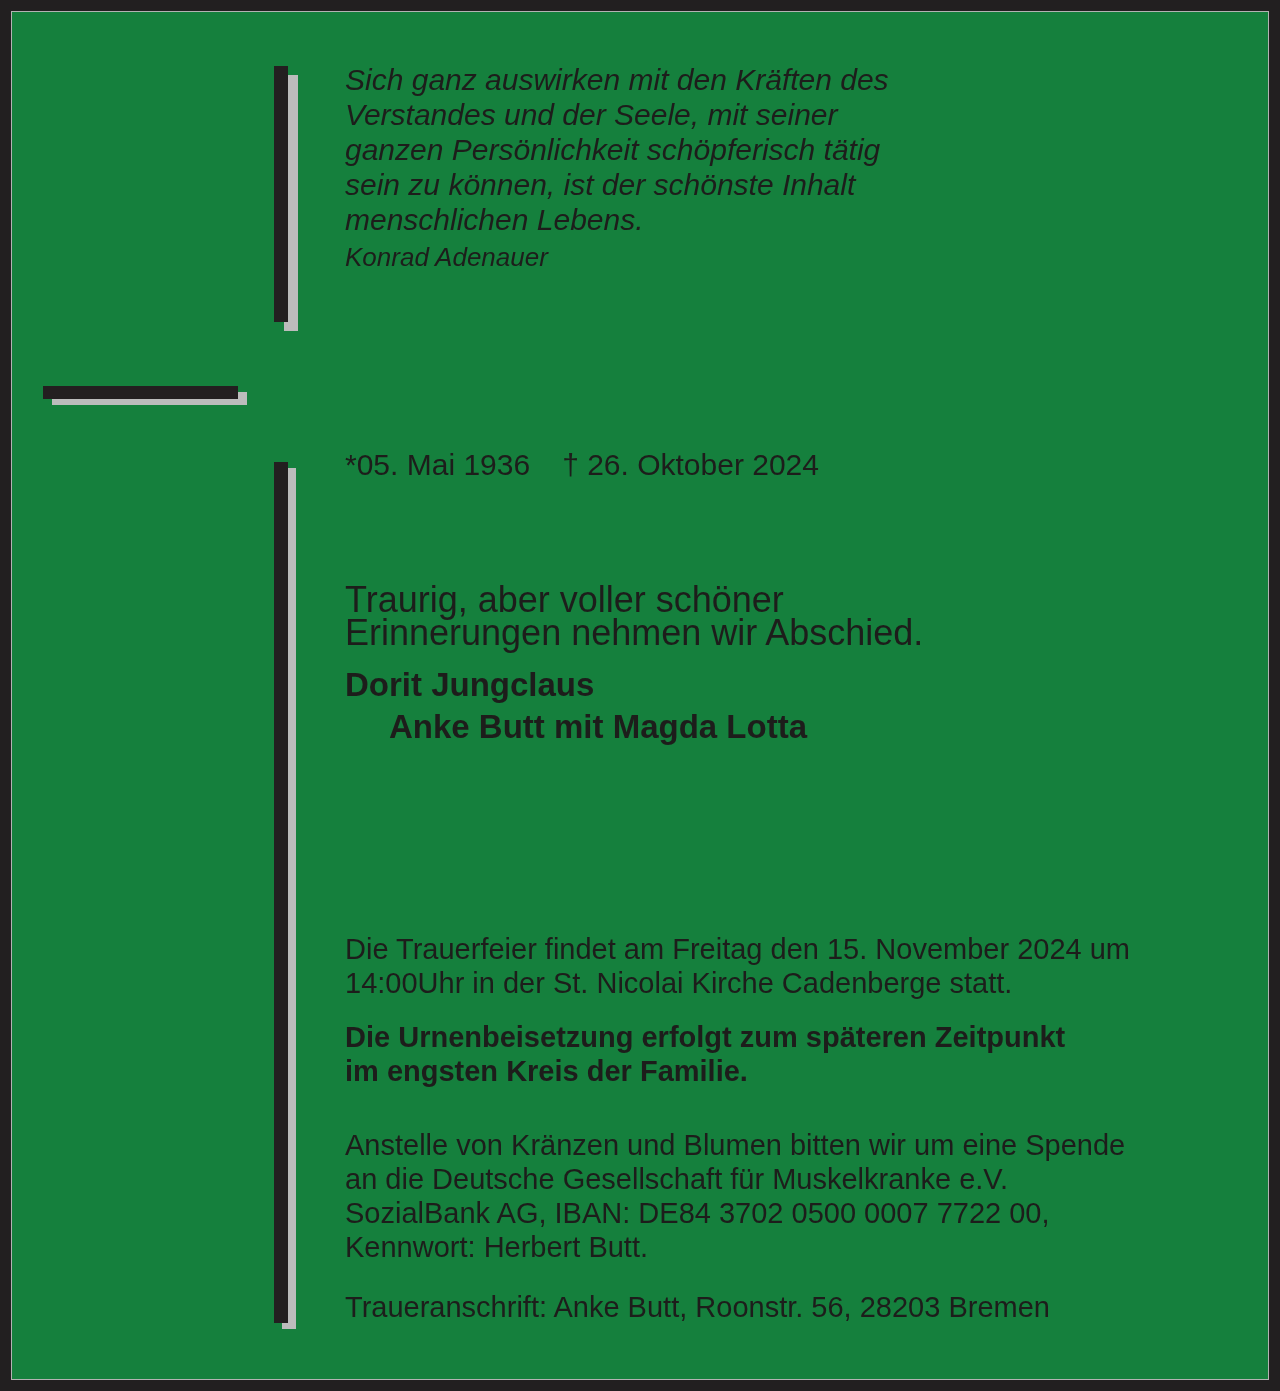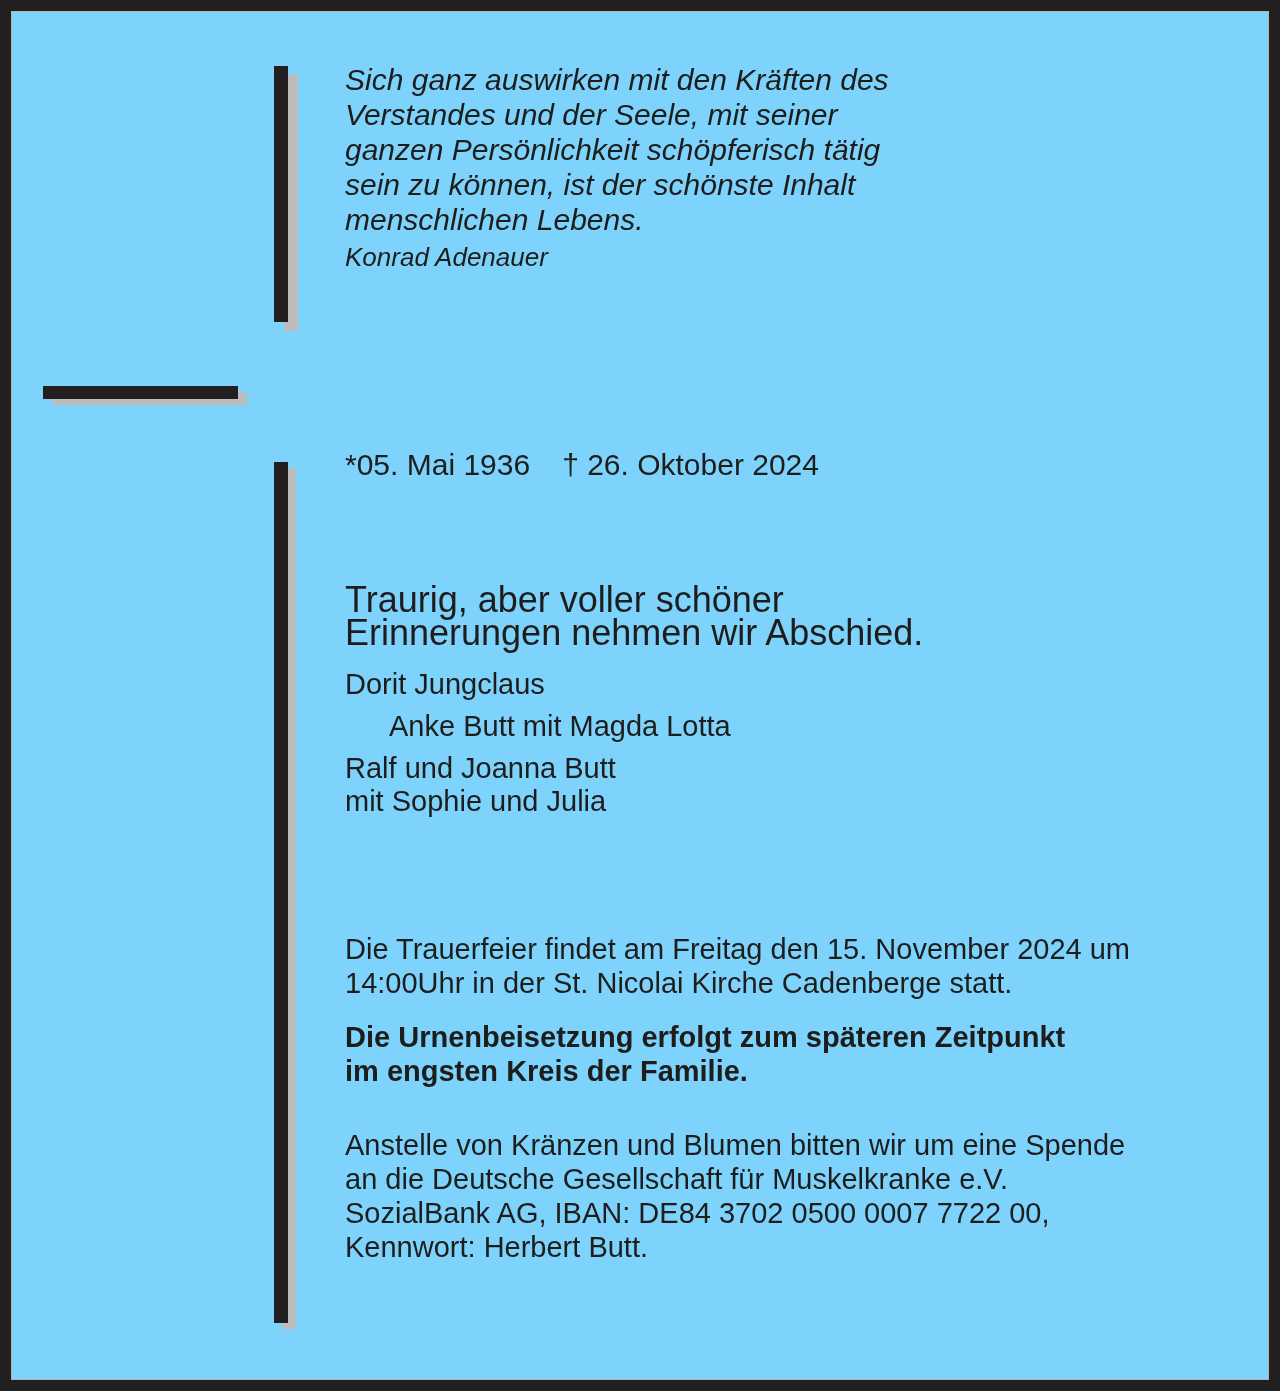--- a/index.html
+++ b/index.html
@@ -15,21 +15,21 @@
     width: 1280px;
     height: 1391px;
     position: relative;
     font-family: "Liberation Sans", "DejaVu Sans", sans-serif;
     color: var(--text);
     overflow: hidden;
   }
   .notice {
     position: absolute;
     inset: 0;
-    background: #7dd3fc;
+    background: #15803d;
   }
   .frame {
     position: absolute;
     inset: 0;
     border: 11px solid var(--frame);
     box-shadow: inset 0 0 0 1px #b3b3b3;
     pointer-events: none;
   }
   
   .bar { position: absolute; background: var(--bar); }
@@ -67,23 +67,23 @@
     display: flex;
     column-gap: 32px;
     white-space: nowrap;
   }
   .farewell {
     top: 583px;
     font-size: 36px;
     line-height: 33px;
   }
   .mourner {
-    font-size: 29px;
+    font-size: 33px;
     line-height: 33px;
-    font-weight: 400;
+    font-weight: 700;
   }
   .mourner-1 { top: 668px; }
   .mourner-2 { top: 710px; margin-left: 44px; }
   .mourner-3 { top: 752px; }
   .para {
     font-size: 29px;
     line-height: 34px;
   }
   .para-funeral  { top: 932px; }
   .para-burial   { top: 1020px; font-weight: bold; }
@@ -110,26 +110,25 @@
   <div class="txt dates">
     <span>*05. Mai 1936</span>
     <span>† 26. Oktober 2024</span>
   </div>
 
   <div class="txt farewell">Traurig, aber voller schöner
 Erinnerungen nehmen wir Abschied.</div>
 
   <div class="txt mourner mourner-1">Dorit Jungclaus</div>
   <div class="txt mourner mourner-2">Anke Butt mit Magda Lotta</div>
-  <div class="txt mourner mourner-3">Ralf und Joanna Butt
-mit Sophie und Julia</div>
 
   <div class="txt para para-funeral">Die Trauerfeier findet am Freitag den 15. November 2024 um
 14:00Uhr in der St. Nicolai Kirche Cadenberge statt.</div>
   <div class="txt para para-burial">Die Urnenbeisetzung erfolgt zum späteren Zeitpunkt
 im engsten Kreis der Familie.</div>
   <div class="txt para para-donation">Anstelle von Kränzen und Blumen bitten wir um eine Spende
 an die Deutsche Gesellschaft für Muskelkranke e.V.
 SozialBank AG, IBAN: DE84 3702 0500 0007 7722 00,
 Kennwort: Herbert Butt.</div>
+  <div class="txt para para-address">Traueranschrift: Anke Butt, Roonstr. 56, 28203 Bremen</div>
 
   <div class="frame"></div>
 </div>
 
 </body></html>

